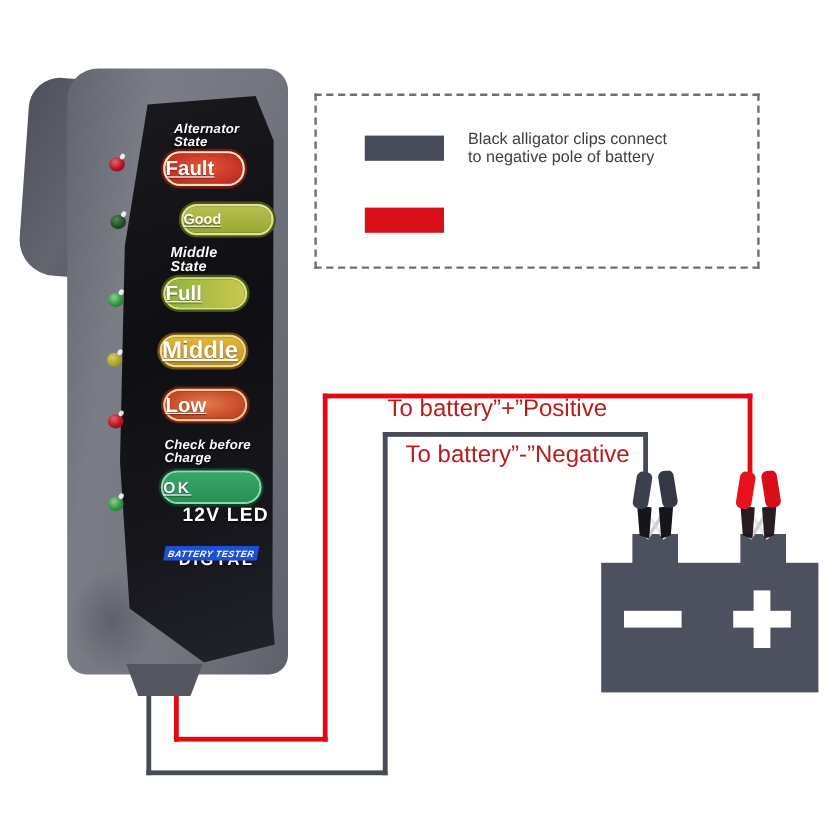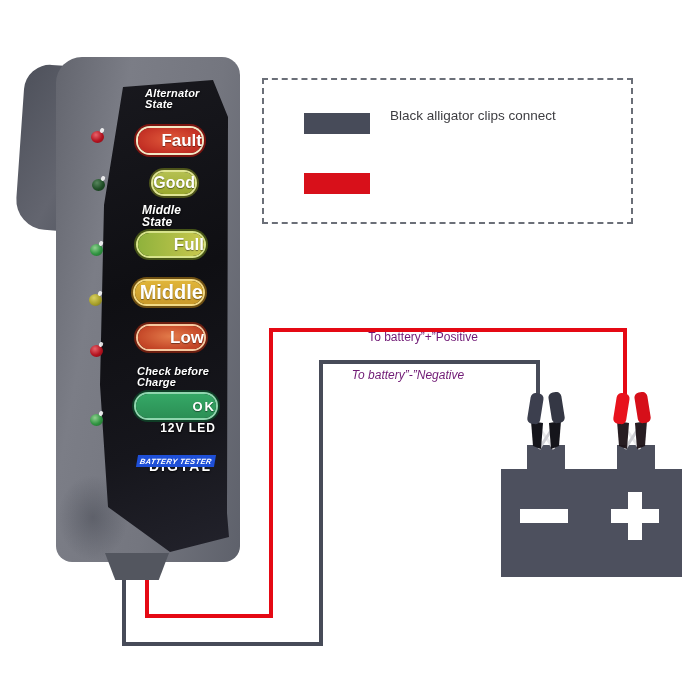--- a/index.html
+++ b/index.html
@@ -13,22 +13,22 @@
   .legend-row.r1{top:28px;}
   .legend-row.r2{top:88px;}
   .swatch{width:66px;height:21px;margin-top:5px;flex:0 0 66px;}
   .legend-text{margin-left:20px;color:#3d3d41;font-size:13.5px;line-height:15px;}
 
   
   .wire{position:absolute;}
   .wire-red{background:#e50914;}
   .wire-blk{background:#474b58;}
 
-  .wire-label{position:absolute;width:200px;text-align:center;color:#701a75;
-              font-size:12px;}
+  .wire-label{position:absolute;width:200px;color:#b91c1c;
+              font-size:20px;}
 
   
   .batt-body{position:absolute;left:501px;top:469px;width:181px;height:108px;background:#4d505e;}
   .batt-post{position:absolute;top:445px;width:38px;height:26px;background:#4d505e;}
   .post-neg{left:527px;} .post-pos{left:617px;}
   .sym{position:absolute;background:#fff;}
   .sym-minus{left:520px;top:509px;width:48px;height:14px;}
   .sym-plus-h{left:611px;top:509px;width:48px;height:14px;}
   .sym-plus-v{left:628px;top:492px;width:14px;height:48px;}
 
@@ -55,44 +55,44 @@
   .led::after{content:"";position:absolute;right:0px;top:-3px;width:4px;height:5px;
               background:rgba(255,255,255,.85);border-radius:50%;transform:rotate(30deg);}
   .led-red{background:radial-gradient(circle at 38% 32%,#e8626a 0%,#b3131f 55%,#7c0a12 100%);}
   .led-dgreen{background:radial-gradient(circle at 38% 32%,#56855c 0%,#1f4d26 55%,#12321a 100%);}
   .led-green{background:radial-gradient(circle at 38% 32%,#8fd08f 0%,#2f9340 55%,#1c6328 100%);}
   .led-yellow{background:radial-gradient(circle at 38% 32%,#d8d060 0%,#a8a02a 55%,#6f6a18 100%);}
 
   .panel-label{position:absolute;color:#fff;font-weight:bold;font-style:italic;
                font-size:11px;line-height:10.5px;text-shadow:0 1px 2px #000;letter-spacing:.2px;}
 
-  .btn{position:absolute;display:flex;align-items:center;justify-content:flex-end;
+  .btn{position:absolute;display:flex;align-items:center;justify-content:flex-start;
        border-radius:12px;color:#fff;font-weight:bold;
-       text-shadow:0 1px 1px rgba(0,0,0,.45);}
+       text-shadow:0 1px 1px rgba(0,0,0,.45);text-decoration:underline;}
   .btn-fault{left:118px;top:73px;width:64px;height:25px;font-size:17px;
              background:radial-gradient(ellipse at 50% 45%,#e0593a 0%,#c22f24 75%);
              box-shadow:0 0 0 2px #f2e9c6,0 0 0 4px #7a1410;}
-  .btn-good{left:133px;top:117px;width:42px;height:22px;font-size:16px;
+  .btn-good{left:133px;top:117px;width:73px;height:22px;font-size:12px;
             background:linear-gradient(180deg,#b5c051,#9aa82f);
             box-shadow:0 0 0 2px #dfe493,0 0 0 4px #4d541a;}
   .btn-full{left:118px;top:178px;width:66px;height:23px;font-size:17px;
             background:linear-gradient(90deg,#8fb23c,#c9c84e);
             box-shadow:0 0 0 2px #d7e38a,0 0 0 4px #465417;}
   .btn-middle{left:115px;top:226px;width:68px;height:23px;font-size:20px;
             background:linear-gradient(180deg,#e0b53a,#c9992a);
             box-shadow:0 0 0 2px #f2d984,0 0 0 4px #6e4f12;}
   .btn-low{left:118px;top:271px;width:66px;height:23px;font-size:17px;
             background:radial-gradient(ellipse at 50% 45%,#e37b4a 0%,#c34526 75%);
             box-shadow:0 0 0 2px #f5c9a0,0 0 0 4px #6e1f10;}
   .btn-ok{left:116px;top:339px;width:80px;height:24px;font-size:13px;letter-spacing:2px;
             background:linear-gradient(180deg,#35a866,#2b8f55);
             box-shadow:0 0 0 2px #8fd6ae,0 0 0 4px #0f3d26;}
 
   .model-line{position:absolute;color:#fff;font-weight:bold;text-shadow:0 1px 2px #000;}
-  .model1{left:128px;top:366px;width:80px;text-align:center;font-size:12px;letter-spacing:1px;}
+  .model1{left:128px;top:366px;width:80px;text-align:center;font-size:16px;letter-spacing:1px;}
   .model2{left:112px;top:403px;width:80px;text-align:right;font-size:14px;letter-spacing:2px;}
   .strip{position:absolute;left:117px;top:400px;width:78px;height:12px;background:#1e4fd7;
          transform:skewX(-10deg);display:flex;align-items:center;justify-content:center;
          color:#fff;font-size:7.5px;font-weight:bold;font-style:italic;letter-spacing:.4px;}
 </style>
 </head>
 <body>
 
 <div id="stage">
 
@@ -102,21 +102,21 @@
   <div class="wire wire-blk" style="left:319px;top:360px;width:221px;height:4px;"></div>
   <div class="wire wire-blk" style="left:536px;top:360px;width:4px;height:44px;"></div>
 
   <div class="wire wire-red" style="left:145px;top:576px;width:4px;height:42px;"></div>
   <div class="wire wire-red" style="left:145px;top:614px;width:128px;height:4px;"></div>
   <div class="wire wire-red" style="left:269px;top:328px;width:4px;height:290px;"></div>
   <div class="wire wire-red" style="left:269px;top:328px;width:358px;height:4px;"></div>
   <div class="wire wire-red" style="left:623px;top:328px;width:4px;height:76px;"></div>
 
   <div class="wire-label" style="left:323px;top:330px;">To battery”+”Positive</div>
-  <div class="wire-label" style="left:308px;top:368px;font-style:italic;">To battery”-”Negative</div>
+  <div class="wire-label" style="left:338px;top:368px;">To battery”-”Negative</div>
 
   <div class="batt-post post-neg"></div>
   <div class="batt-post post-pos"></div>
   <div class="batt-body"></div>
   <div class="sym sym-minus"></div>
   <div class="sym sym-plus-h"></div>
   <div class="sym sym-plus-v"></div>
 
   <svg class="clip-svg" style="left:524px;top:392px;" viewBox="0 0 44 60">
     <path d="M14 34 L30 57" stroke="#e8e8ea" stroke-width="3" fill="none"></path>
@@ -134,20 +134,21 @@
     <polygon points="37,29 25,31 27,57 35,54" fill="#1b1116" fill-opacity="0.95"></polygon>
     <rect x="5" y="1" width="13" height="31" rx="5" fill="#e8121c" transform="rotate(9 11 16)"></rect>
     <rect x="26" y="0" width="13" height="31" rx="5" fill="#d60f19" transform="rotate(-9 33 15)"></rect>
   </svg>
 
   <div class="legend">
     <div class="legend-row r1">
       <div class="swatch" style="background:#474b59"></div>
       <div class="legend-text">
         <div>Black alligator clips connect</div>
+        <div>to negative pole of battery</div>
       </div>
     </div>
     <div class="legend-row r2">
       <div class="swatch" style="background:#d8101a"></div>
       <div class="legend-text">
       </div>
     </div>
   </div>
 
   <div class="device">
@@ -157,21 +158,21 @@
     <div class="dev-tab"></div>
     <div class="dev-panel"></div>
 
     <div class="led led-red" style="left:71px;top:76px;"></div>
     <div class="led led-dgreen" style="left:72px;top:124px;"></div>
     <div class="led led-green" style="left:70px;top:189px;"></div>
     <div class="led led-yellow" style="left:69px;top:239px;"></div>
     <div class="led led-red" style="left:70px;top:290px;"></div>
     <div class="led led-green" style="left:70px;top:359px;"></div>
 
-    <div class="panel-label" style="left:125px;top:33px;">
+    <div class="panel-label" style="left:125px;top:48px;">
       <div>Alternator</div>
       <div>State</div>
     </div>
     <div class="panel-label" style="left:122px;top:150px;font-size:12px;line-height:11.5px;">
       <div>Middle</div>
       <div>State</div>
     </div>
     <div class="panel-label" style="left:117px;top:311px;">
       <div>Check before</div>
       <div>Charge</div>

